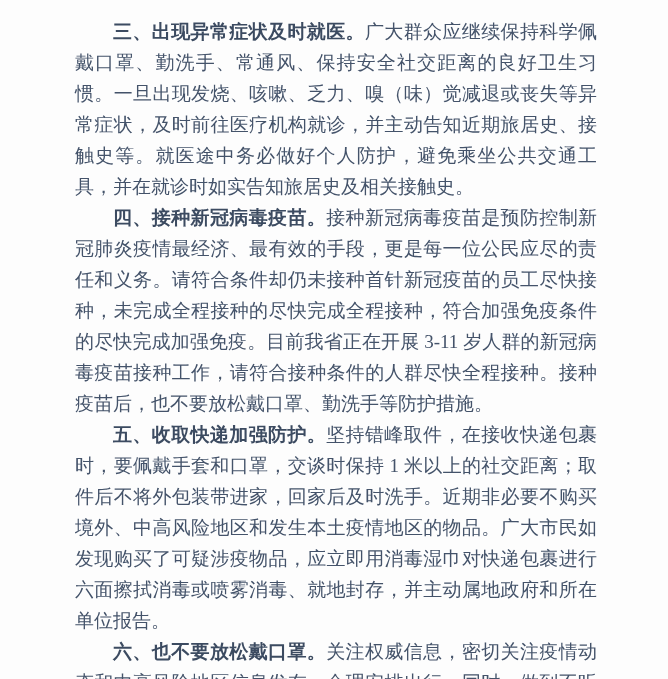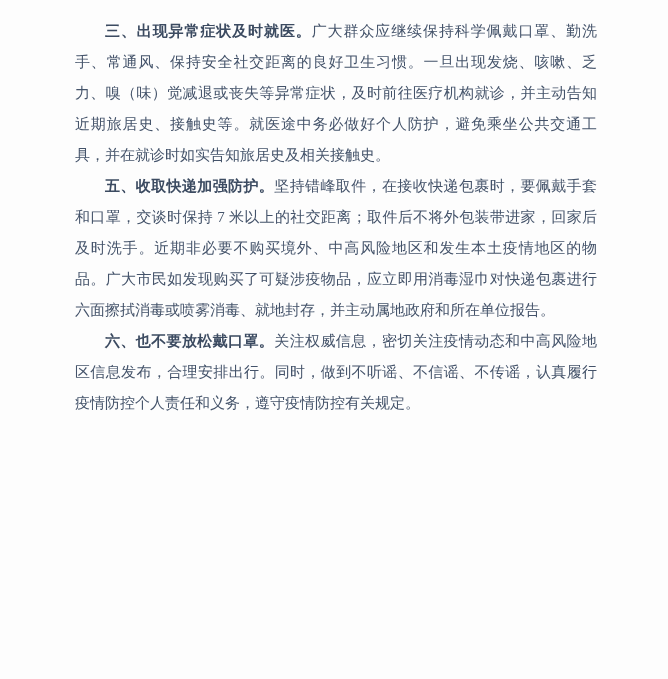--- a/index.html
+++ b/index.html
@@ -12,21 +12,21 @@
     height: 679px;
     overflow: hidden;
   }
   .page {
     box-sizing: border-box;
     width: 668px;
     height: 679px;
     padding: 16px 71px 8px 75px;
     background: #fdfdfd;
     font-family: "Liberation Serif", "DejaVu Serif", serif;
-    font-size: 15px;
+    font-size: 19px;
     line-height: 31px;
     color: #44536a;
     text-align: justify;
     text-justify: inter-character;
     letter-spacing: 0;
   }
   .para {
     margin: 0;
     padding: 0;
     text-indent: 2em;
@@ -41,18 +41,19 @@
     font-weight: 400;
   }
 </style>
 </head>
 <body>
 
 <div class="page">
 
   <p class="para"><span class="para-heading">三、出现异常症状及时就医。</span><span class="para-body">广大群众应继续保持科学佩戴口罩、勤洗手、常通风、保持安全社交距离的良好卫生习惯。一旦出现发烧、咳嗽、乏力、嗅（味）觉减退或丧失等异常症状，及时前往医疗机构就诊，并主动告知近期旅居史、接触史等。就医途中务必做好个人防护，避免乘坐公共交通工具，并在就诊时如实告知旅居史及相关接触史。</span></p>
 
+  <p class="para"><span class="para-heading">四、接种新冠病毒疫苗。</span><span class="para-body">接种新冠病毒疫苗是预防控制新冠肺炎疫情最经济、最有效的手段，更是每一位公民应尽的责任和义务。请符合条件却仍未接种首针新冠疫苗的员工尽快接种，未完成全程接种的尽快完成全程接种，符合加强免疫条件的尽快完成加强免疫。目前我省正在开展 3-11 岁人群的新冠病毒疫苗接种工作，请符合接种条件的人群尽快全程接种。接种疫苗后，也不要放松戴口罩、勤洗手等防护措施。</span></p>
 
-  <p class="para"><span class="para-heading">五、收取快递加强防护。</span><span class="para-body">坚持错峰取件，在接收快递包裹时，要佩戴手套和口罩，交谈时保持 7 米以上的社交距离；取件后不将外包装带进家，回家后及时洗手。近期非必要不购买境外、中高风险地区和发生本土疫情地区的物品。广大市民如发现购买了可疑涉疫物品，应立即用消毒湿巾对快递包裹进行六面擦拭消毒或喷雾消毒、就地封存，并主动属地政府和所在单位报告。</span></p>
+  <p class="para"><span class="para-heading">五、收取快递加强防护。</span><span class="para-body">坚持错峰取件，在接收快递包裹时，要佩戴手套和口罩，交谈时保持 1 米以上的社交距离；取件后不将外包装带进家，回家后及时洗手。近期非必要不购买境外、中高风险地区和发生本土疫情地区的物品。广大市民如发现购买了可疑涉疫物品，应立即用消毒湿巾对快递包裹进行六面擦拭消毒或喷雾消毒、就地封存，并主动属地政府和所在单位报告。</span></p>
 
   <p class="para"><span class="para-heading">六、也不要放松戴口罩。</span><span class="para-body">关注权威信息，密切关注疫情动态和中高风险地区信息发布，合理安排出行。同时，做到不听谣、不信谣、不传谣，认真履行疫情防控个人责任和义务，遵守疫情防控有关规定。</span></p>
 
 </div>
 
 </body></html>

